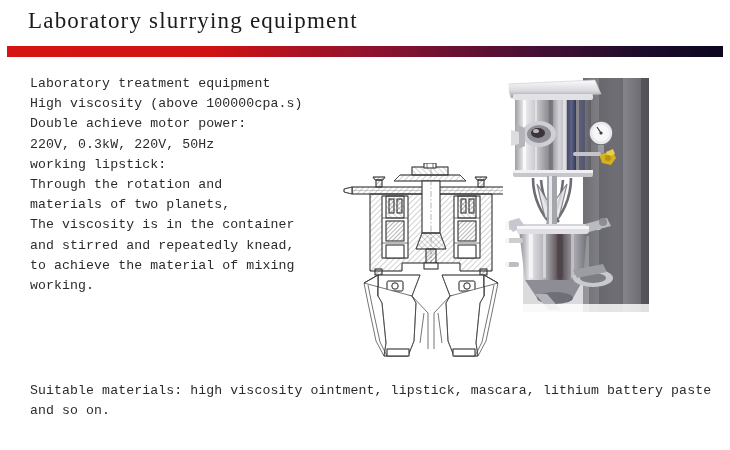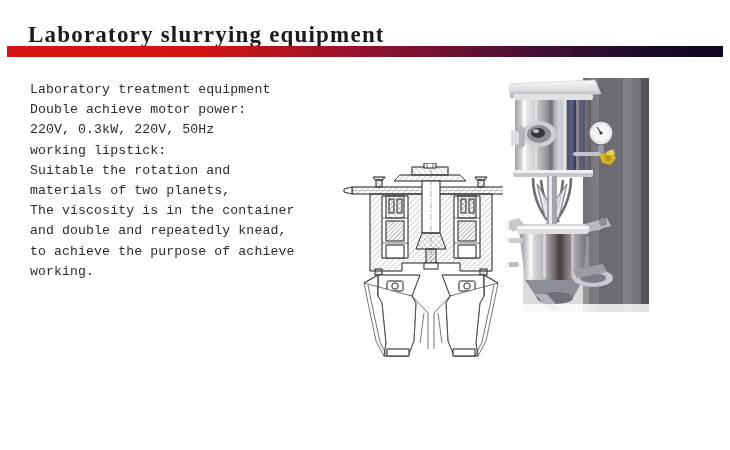--- a/index.html
+++ b/index.html
@@ -15,43 +15,43 @@
     width: 730px;
     height: 450px;
     background: #ffffff;
     overflow: hidden;
   }
 
   
   .page-title {
     position: absolute;
     left: 28px;
-    top: 22px;
+    top: 8px;
     font-family: "Liberation Serif", "DejaVu Serif", serif;
     font-size: 23px;
-    font-weight: 700;
+    font-weight: 400;
     letter-spacing: 1.2px;
     color: #1b1b1b;
     white-space: nowrap;
   }
 
   
   .divider {
     position: absolute;
     left: 7px;
     top: 44px;
     width: 716px;
     height: 11px;
   }
 
   
   .spec-block {
     position: absolute;
     left: 30px;
-    top: 80px;
+    top: 74px;
     width: 420px;
   }
   .spec-line {
     font-family: "Liberation Mono", "DejaVu Sans Mono", monospace;
     font-size: 13.2px;
     line-height: 20.2px;
     color: #2b2b2b;
     white-space: pre;
     letter-spacing: 0.1px;
   }
@@ -108,28 +108,29 @@
           <stop offset="0.90" stop-color="#1a0a2b"></stop>
           <stop offset="1" stop-color="#0c0620"></stop>
         </linearGradient>
       </defs>
       <rect x="0" y="0" width="716" height="11" fill="url(#divGrad)"></rect>
     </svg>
   </div>
 
   <div class="spec-block">
     <div class="spec-line">Laboratory treatment equipment</div>
+    <div class="spec-line">High viscosity (above 100000cpa.s)</div>
     <div class="spec-line">Double achieve motor power:</div>
     <div class="spec-line">220V, 0.3kW, 220V, 50Hz</div>
     <div class="spec-line">working lipstick:</div>
-    <div class="spec-line">Suitable the rotation and</div>
+    <div class="spec-line">Through the rotation and</div>
     <div class="spec-line">materials of two planets,</div>
     <div class="spec-line">The viscosity is in the container</div>
-    <div class="spec-line">and double and repeatedly knead,</div>
-    <div class="spec-line">to achieve the purpose of achieve</div>
+    <div class="spec-line">and stirred and repeatedly knead,</div>
+    <div class="spec-line">to achieve the material of mixing</div>
     <div class="spec-line">working.</div>
   </div>
 
   <div class="tech-drawing">
     <svg width="178" height="200" viewBox="0 0 178 200">
       <defs>
         <pattern id="hatchR" width="4" height="4" patternTransform="rotate(45)" patternUnits="userSpaceOnUse">
           <line x1="0" y1="0" x2="0" y2="4" stroke="#8d8d8d" stroke-width="0.8"></line>
         </pattern>
         <pattern id="hatchL" width="4" height="4" patternTransform="rotate(-45)" patternUnits="userSpaceOnUse">
@@ -376,15 +377,17 @@
       <rect x="2" y="196" width="14" height="5" rx="2" fill="#bdbdc3"></rect>
 
       <rect x="0" y="238" width="150" height="18" fill="#ffffff" opacity="0.82"></rect>
       <rect x="0" y="246" width="150" height="10" fill="#ffffff"></rect>
 
       <rect x="0" y="0" width="6" height="256" fill="#ffffff" opacity="0.8"></rect>
     </svg>
   </div>
 
   <div class="footer-block">
+    <div class="footer-line">Suitable materials: high viscosity ointment, lipstick, mascara, lithium battery paste</div>
+    <div class="footer-line">and so on.</div>
   </div>
 
 </div>
 
 </body></html>

